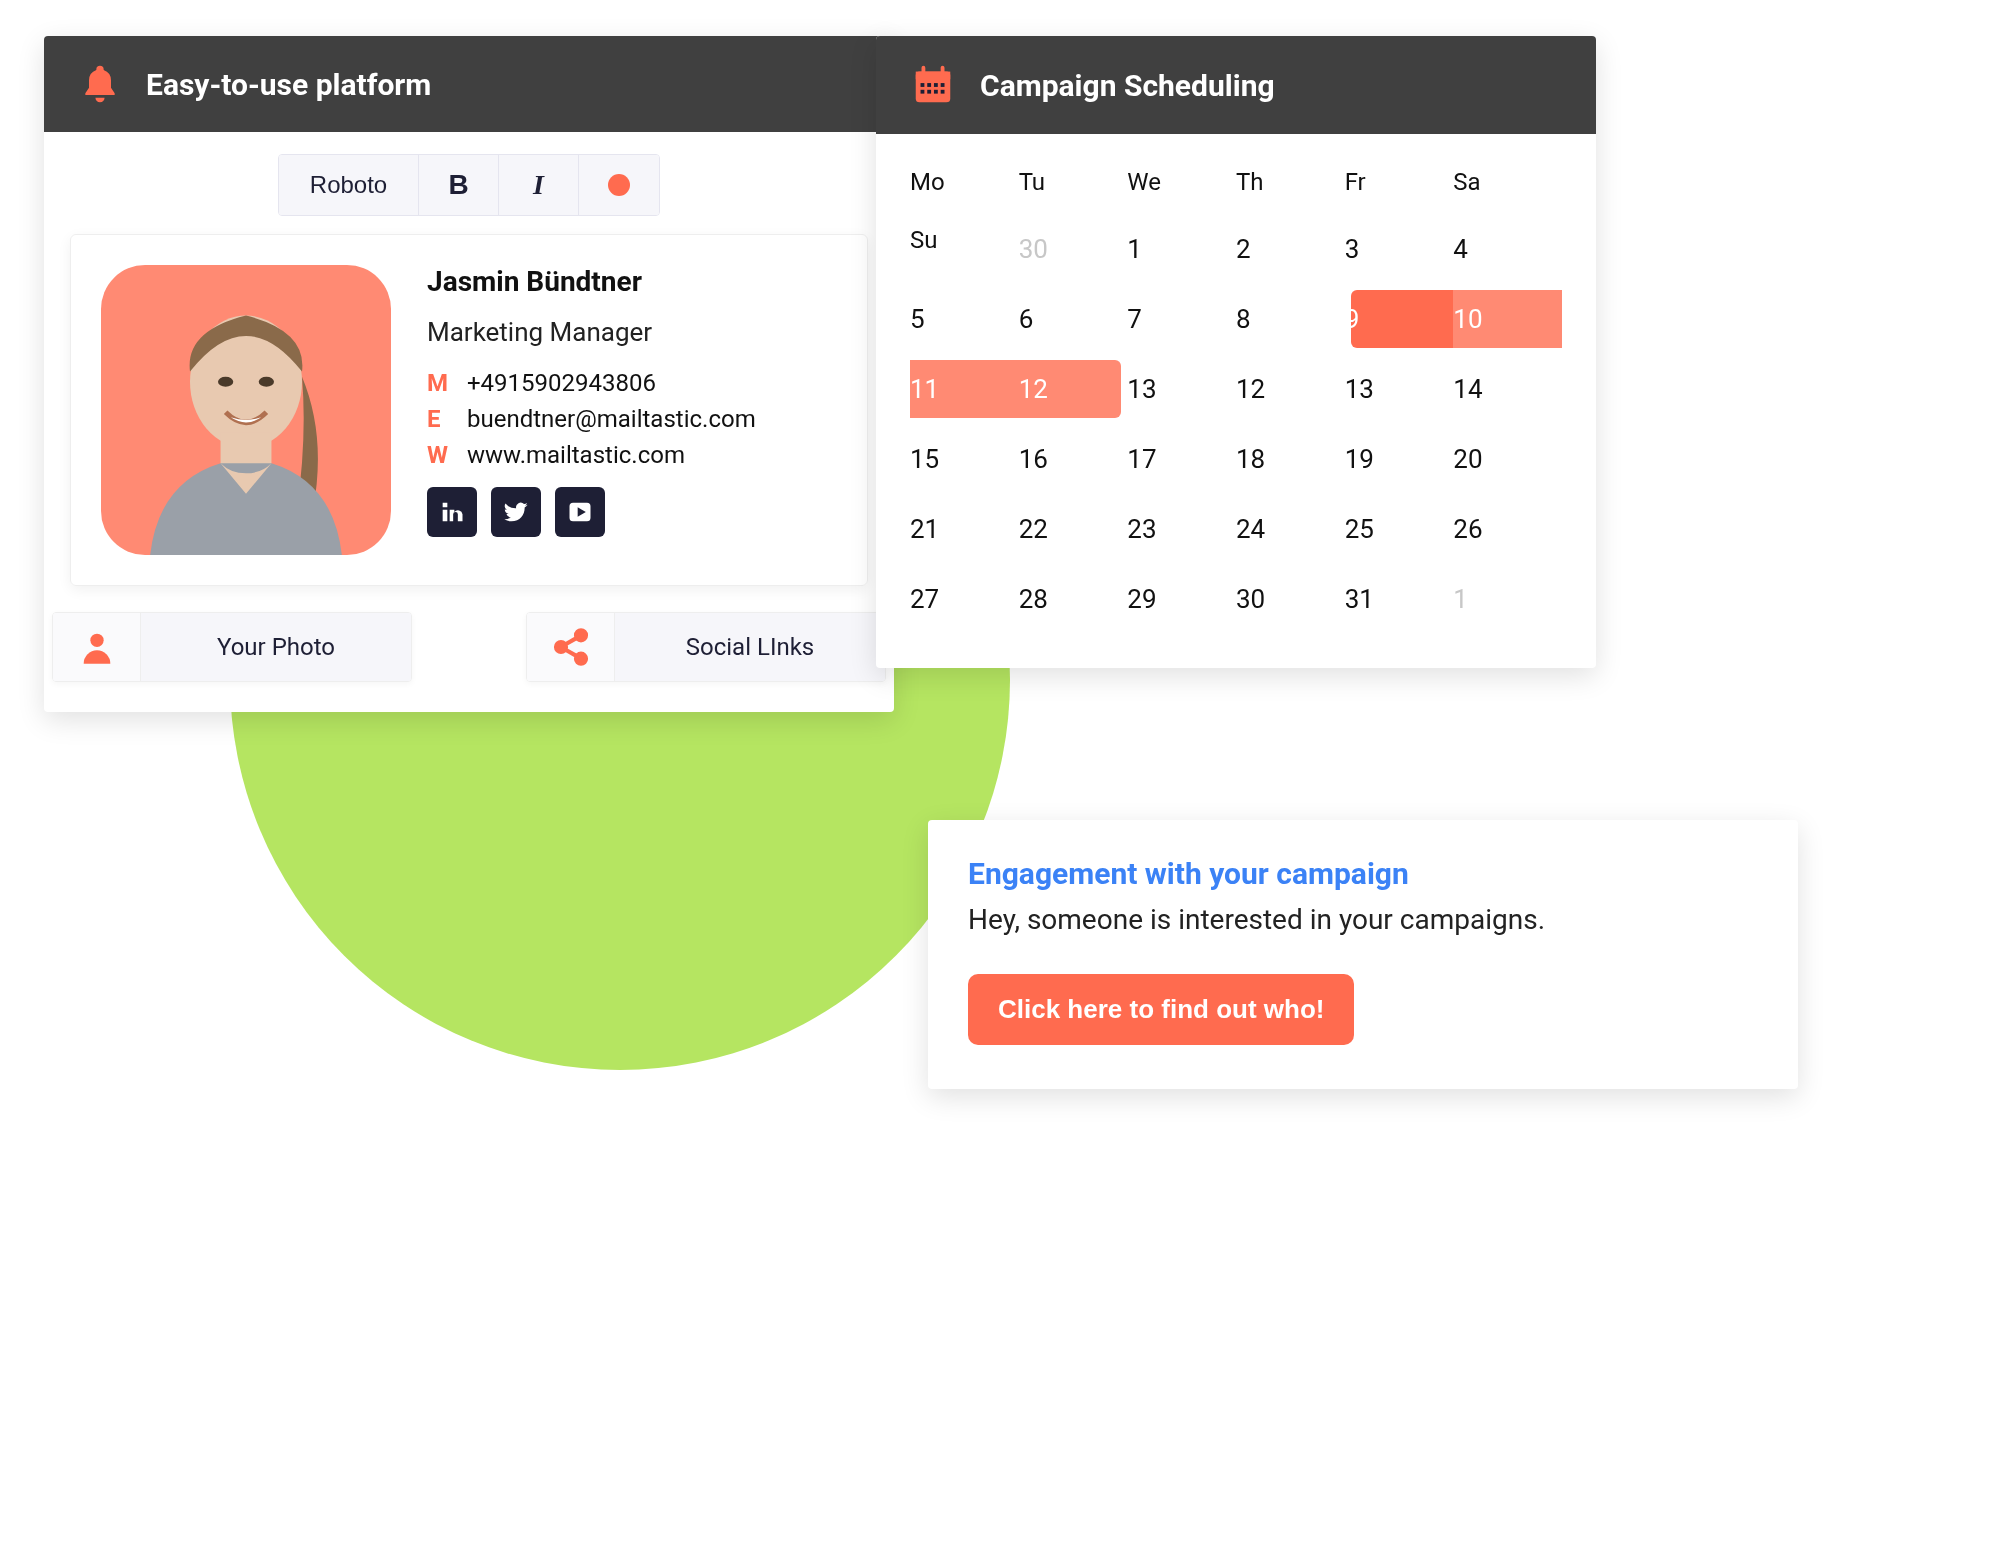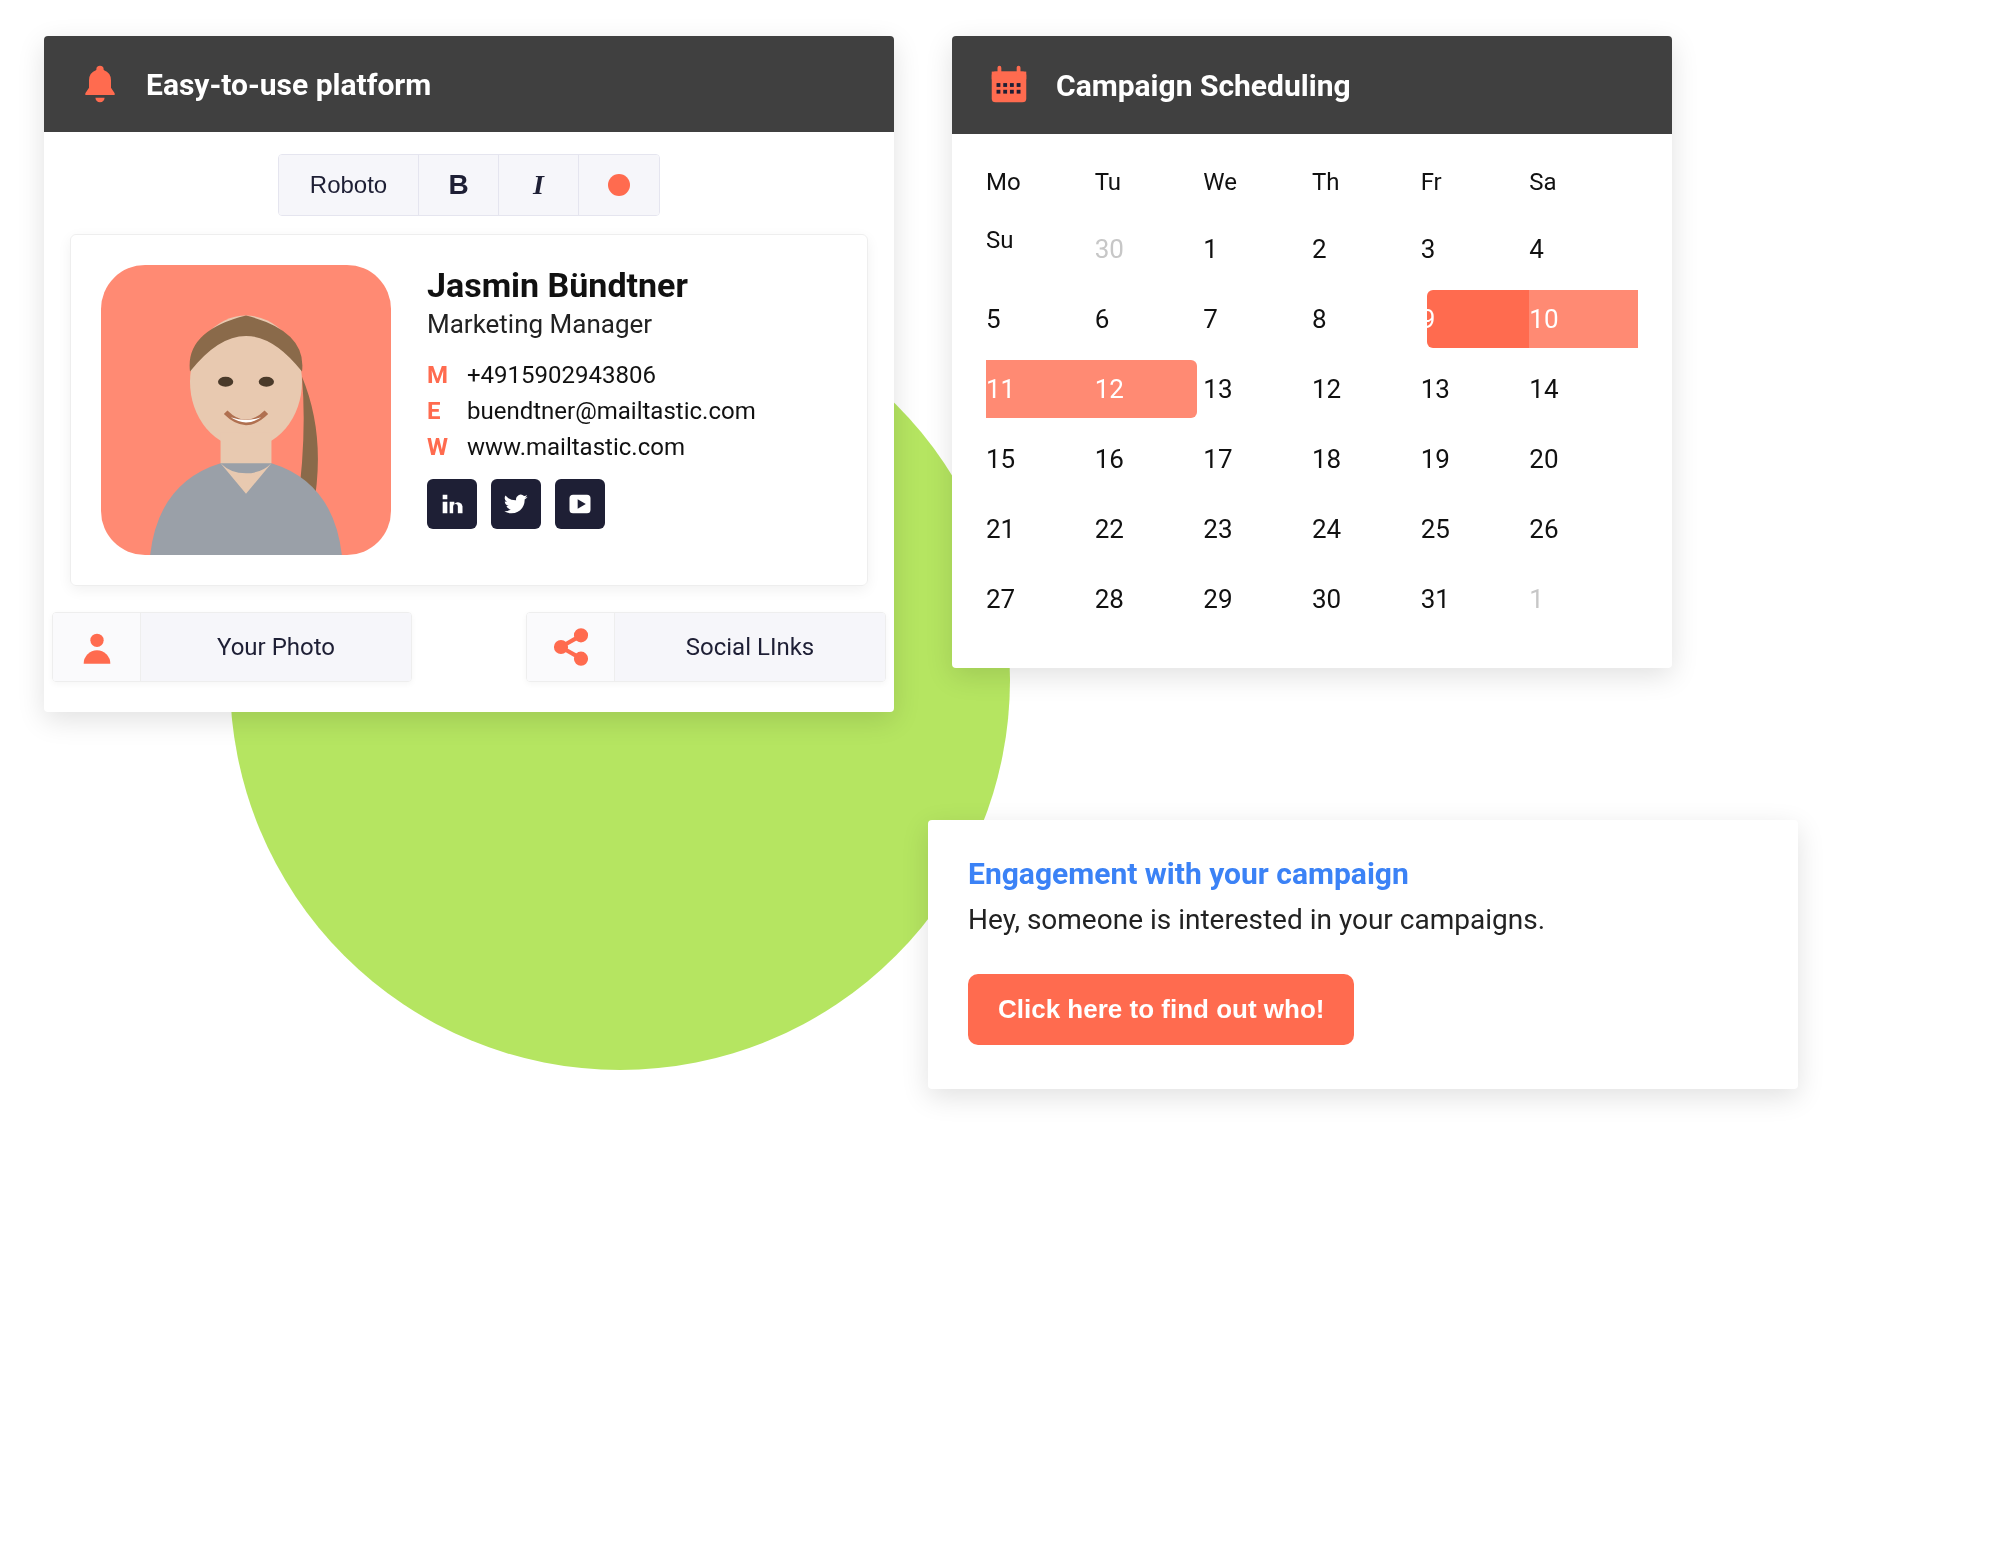--- a/index.html
+++ b/index.html
@@ -88,21 +88,21 @@
   .avatar {
     width: 290px;
     height: 290px;
     border-radius: 44px;
     background: #ff8a73;
     position: relative;
     overflow: hidden;
     flex-shrink: 0;
   }
   .avatar svg { position:absolute; bottom:-10px; left:50%; transform:translateX(-50%); }
-  .sig-info .name { font-size: 34px; font-weight: 700; color:#111; margin-bottom:4px;}
+  .sig-info .name { font-size: 28px; font-weight: 700; color:#111; margin-bottom:19px;}
   .sig-info .role { font-size: 26px; color:#222; margin-bottom: 22px;}
   .sig-row { font-size: 24px; color:#111; margin-bottom: 8px; display:flex; gap:14px;}
   .sig-row .lbl { color:#ff6b4f; font-weight:700; width:26px; }
   .socials { display:flex; gap:14px; margin-top:18px;}
   .social {
     width:50px; height:50px; background:#1e1f35; border-radius:6px;
     display:flex; align-items:center; justify-content:center; color:#fff;
     cursor:pointer;
   }
 
@@ -116,21 +116,21 @@
   .combo-btn .ic {
     background:#fafafc; width:88px; display:flex; align-items:center; justify-content:center;
     border-right:1px solid #eee;
   }
   .combo-btn .lbl {
     background:#f6f6fa; flex:1; display:flex; align-items:center; justify-content:center;
     font-size:24px; color:#1e1f35; padding:20px 10px;
   }
 
   
-  .calendar { left: 952px; top: 36px; width: 720px; }
+  .calendar { left: 876px; top: 36px; width: 720px; }
   .cal-body { padding: 22px 34px 34px; }
   .cal-grid {
     display:grid; grid-template-columns: repeat(6, 1fr);
     text-align:left;
   }
   .cal-head { font-size:24px; color:#111; padding:12px 0 18px; }
   .cal-cell {
     font-size:26px; color:#111; padding:20px 0;
     position:relative;
     cursor:pointer;

